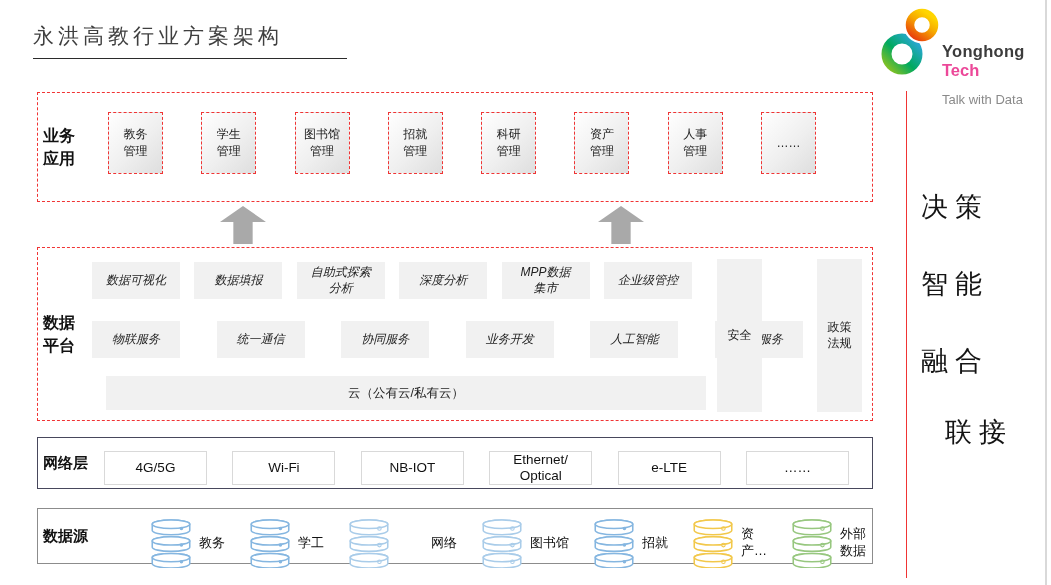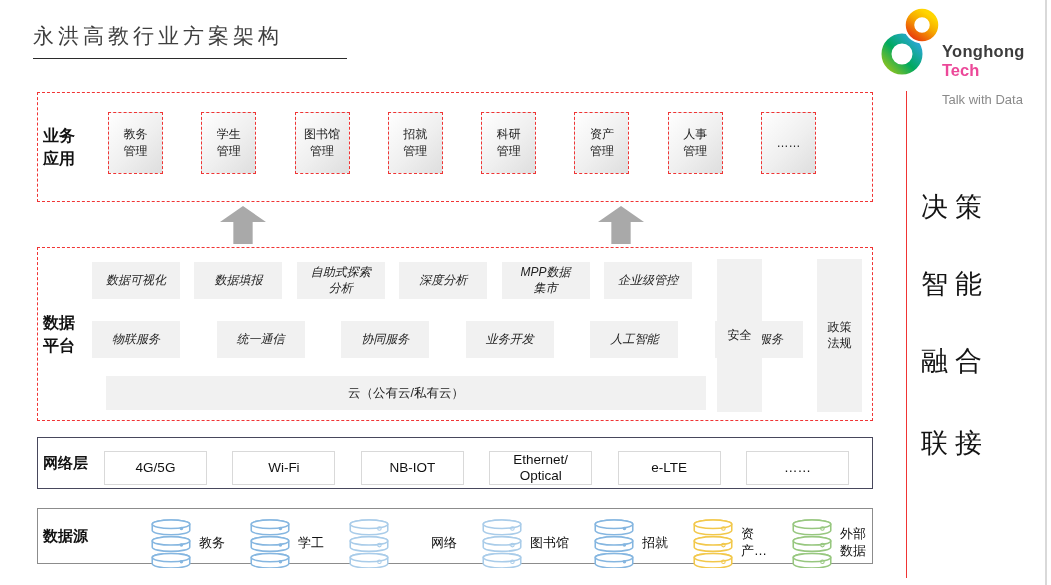--- a/index.html
+++ b/index.html
@@ -65,21 +65,21 @@
   
   .band-datasource{top:508px;height:56px;border:1.6px solid #8c8c8c;background:#fff;}
   .ds-row{position:absolute;left:112px;top:9px;width:716px;display:flex;justify-content:space-between;align-items:center;}
   .ds-item{display:flex;align-items:center;gap:7px;}
   .ds-label{font-size:13px;line-height:1.3;color:#111;}
 
   
   .red-vline{position:absolute;left:906px;top:91px;height:487px;width:0;border-left:1.6px solid var(--red);}
   .side-word{position:absolute;left:921px;font-family:"DejaVu Serif",serif;font-size:27px;
              letter-spacing:7px;color:#141414;}
-  .word-1{top:189px;} .word-2{top:266px;} .word-3{top:343px;} .word-4{top:425px;}
+  .word-1{top:189px;} .word-2{top:266px;} .word-3{top:343px;} .word-4{top:414px;margin-left:24px;}
   .slide-edge{position:absolute;right:4px;top:0;height:585px;width:2px;background:#d9d9d9;}
 </style>
 </head>
 <body>
 
 <div class="canvas">
 
   <div class="title">永洪高教行业方案架构</div>
   <div class="title-underline"></div>
 

